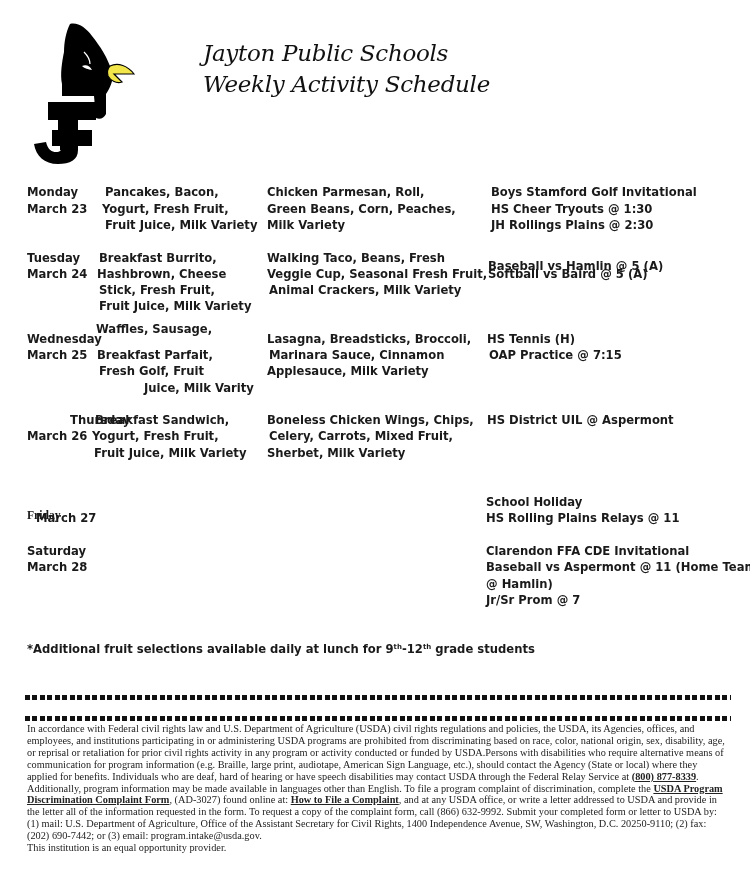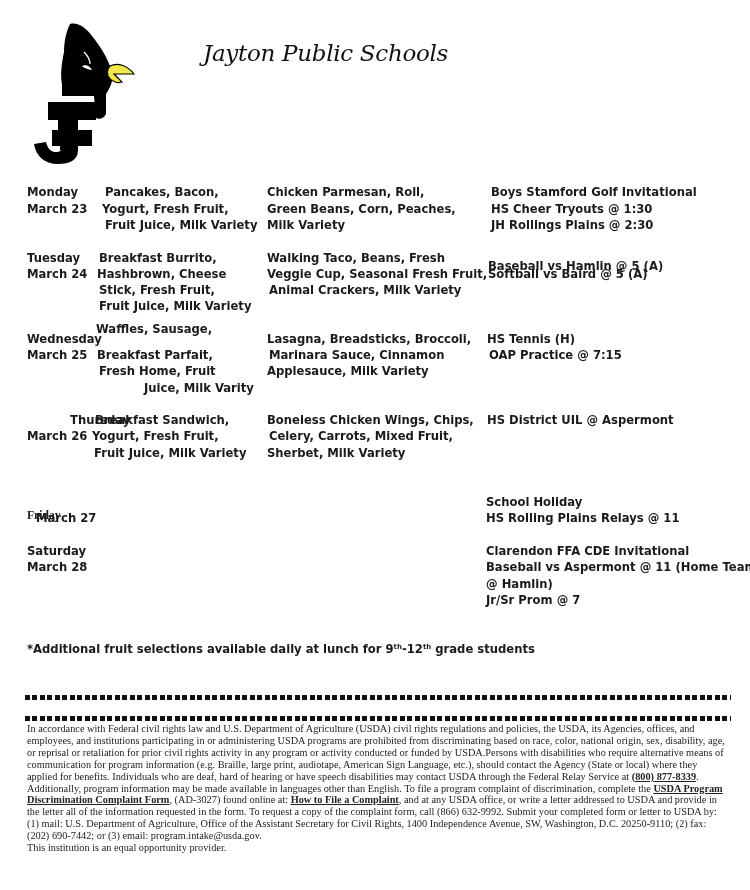--- a/index.html
+++ b/index.html
@@ -42,20 +42,21 @@
 
     <rect x="14" y="80" width="48" height="18" fill="#000"></rect>
     <rect x="24" y="98" width="18" height="10" fill="#000"></rect>
     <rect x="18" y="108" width="40" height="16" fill="#000"></rect>
     <path d="M26 124 L44 124 L44 128 C44 138 36 142 24 142 C10 142 2 134 0 122 L12 120 C14 128 18 130 22 130 C26 130 28 128 28 124 Z" fill="#000"></path>
     <rect x="26" y="98" width="18" height="30" fill="#000"></rect>
   </svg>
 
   <div class="title-block">
     <div>Jayton Public Schools</div>
+    <div>Weekly Activity Schedule</div>
   </div>
 
   <div class="sched">
 
     <div class="abs day-label" style="top:184px;">Monday</div>
     <div class="abs day-label" style="top:201px;">March 23</div>
     <div class="abs" style="left:105px; top:184px;">Pancakes, Bacon,</div>
     <div class="abs" style="left:102px; top:201px;">Yogurt, Fresh Fruit,</div>
     <div class="abs" style="left:105px; top:217px;">Fruit Juice, Milk Variety</div>
     <div class="abs ln" style="top:184px;">Chicken Parmesan, Roll,</div>
@@ -74,21 +75,21 @@
     <div class="abs ln" style="top:250px;">Walking Taco, Beans, Fresh</div>
     <div class="abs ln" style="top:266px;">Veggie Cup, Seasonal Fresh Fruit,</div>
     <div class="abs" style="left:269px; top:282px;">Animal Crackers, Milk Variety</div>
     <div class="abs" style="left:488px; top:250px;margin-top:8px;">Baseball vs Hamlin @ 5 (A)</div>
     <div class="abs" style="left:488px; top:266px;">Softball vs Baird @ 5 (A)</div>
 
     <div class="abs day-label" style="top:331px;">Wednesday</div>
     <div class="abs day-label" style="top:347px;">March 25</div>
     <div class="abs" style="left:96px; top:321px;">Waffles, Sausage,</div>
     <div class="abs" style="left:97px; top:347px;">Breakfast Parfait,</div>
-    <div class="abs" style="left:99px; top:363px;">Fresh Home, Fruit</div>
+    <div class="abs" style="left:99px; top:363px;">Fresh Golf, Fruit</div>
     <div class="abs" style="left:144px; top:380px;">Juice, Milk Varity</div>
     <div class="abs ln" style="top:331px;">Lasagna, Breadsticks, Broccoli,</div>
     <div class="abs" style="left:269px; top:347px;">Marinara Sauce, Cinnamon</div>
     <div class="abs ln" style="top:363px;">Applesauce, Milk Variety</div>
     <div class="abs" style="left:487px; top:331px;">HS Tennis (H)</div>
     <div class="abs" style="left:489px; top:347px;">OAP Practice @ 7:15</div>
 
     <div class="abs day-label" style="top:412px;margin-left:43px;">Thursday</div>
     <div class="abs day-label" style="top:428px;">March 26</div>
     <div class="abs" style="left:95px; top:412px;">Breakfast Sandwich,</div>

